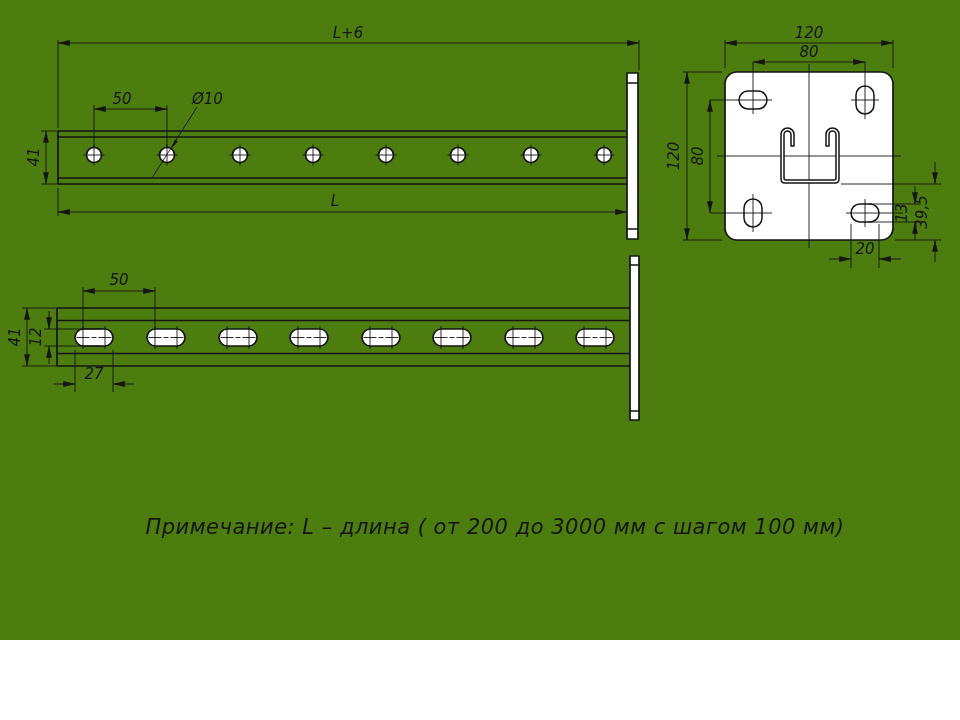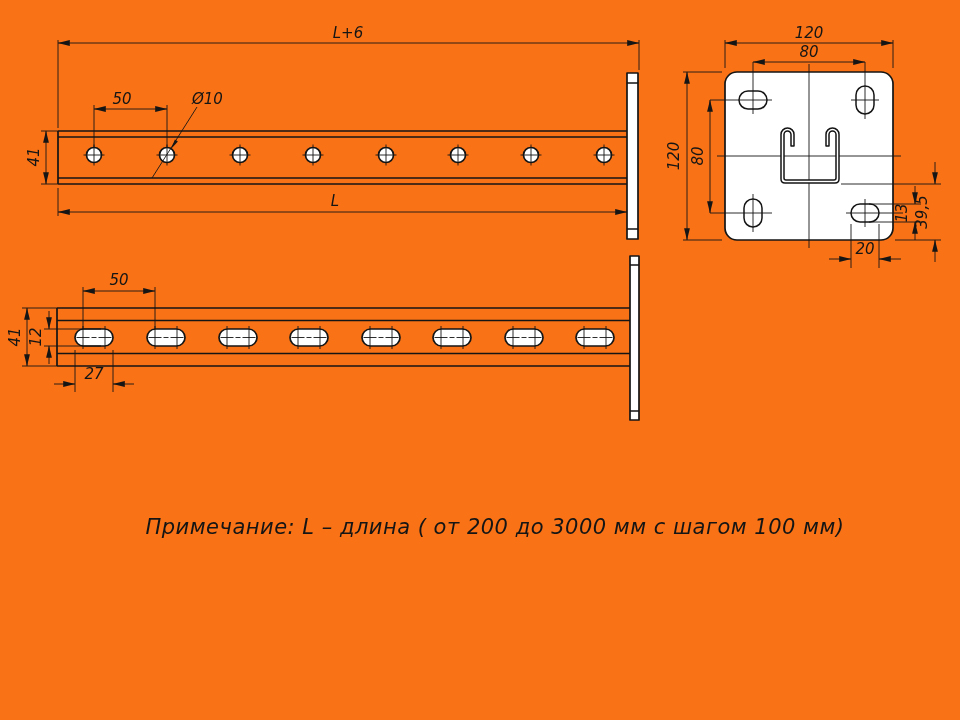--- a/index.html
+++ b/index.html
@@ -1,16 +1,16 @@
 <!DOCTYPE html>
 <html><head>
 <meta charset="utf-8">
 <style>
   html,body{margin:0;padding:0;background:#ffffff;}
-  .page{position:relative;width:960px;height:720px;background:#f97316;overflow:hidden;text-decoration:underline;}
+  .page{position:relative;width:960px;height:640px;background:#4d7c0f;overflow:hidden;text-decoration:underline;}
   svg{display:block;}
   .ol{stroke:#151515;stroke-width:1.7;fill:none;stroke-linejoin:round;stroke-linecap:butt;}
   .olf{stroke:#151515;stroke-width:1.7;fill:#ffffff;stroke-linejoin:round;}
   .tl{stroke:#151515;stroke-width:0.9;fill:none;stroke-linecap:butt;}
   text.dim{font-family:"DejaVu Sans","Liberation Sans",sans-serif;font-style:italic;font-size:15px;fill:#151515;}
   text.note{font-family:"DejaVu Sans","Liberation Sans",sans-serif;font-style:italic;font-size:21px;fill:#151515;letter-spacing:0.5px;}
 </style>
 </head>
 <body>
 

